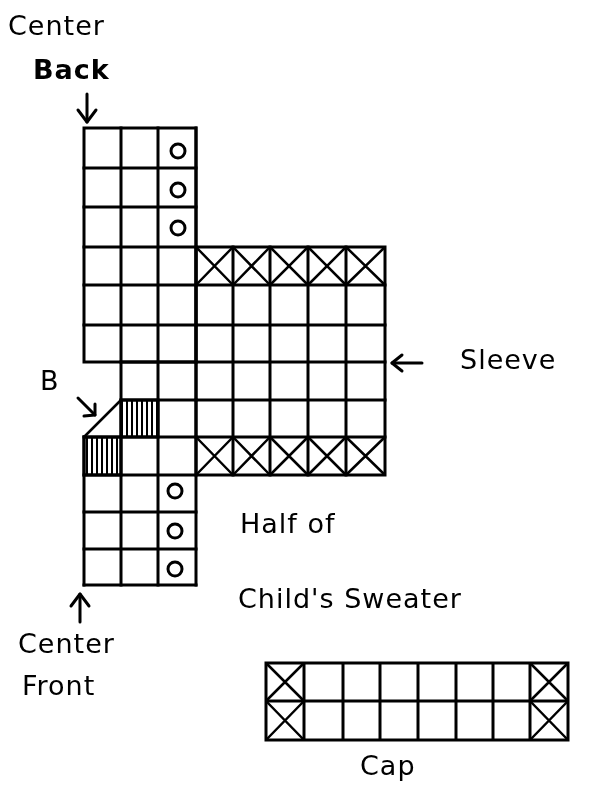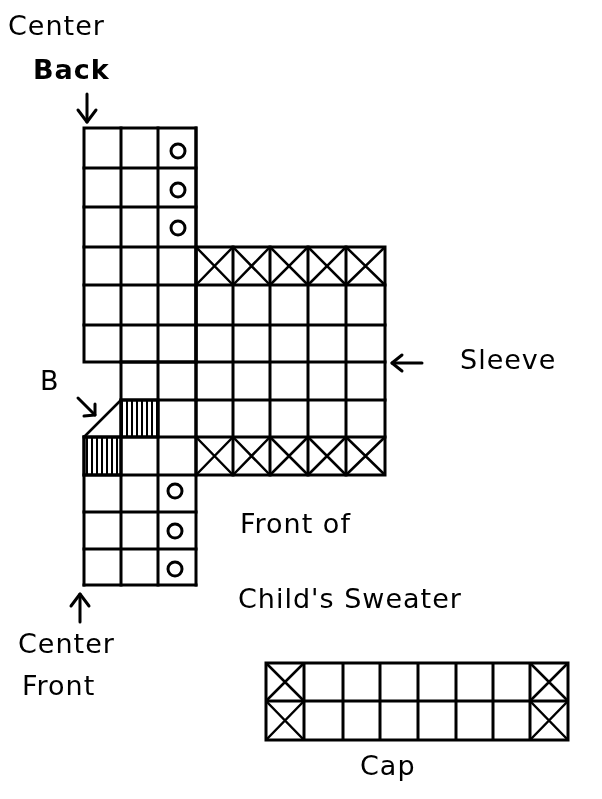--- a/index.html
+++ b/index.html
@@ -124,19 +124,19 @@
   </g>
 </svg>
 
 <div class="label" style="left:8px; top:12px;">Center</div>
 <div class="label" style="left:33px; top:56px;font-weight:bold;">Back</div>
 
 <div class="label" style="left:40px; top:367px;">B</div>
 
 <div class="label" style="left:430px; top:346px;margin-left:30px;">Sleeve</div>
 
-<div class="label" style="left:240px; top:510px;">Front of</div>
+<div class="label" style="left:240px; top:510px;">Half of</div>
 <div class="label" style="left:238px; top:585px;">Child's Sweater</div>
 
 <div class="label" style="left:18px; top:630px;">Center</div>
 <div class="label" style="left:22px; top:672px;text-align:center;">Front</div>
 
 <div class="label" style="left:360px; top:752px;">Cap</div>
 
 </body></html>

